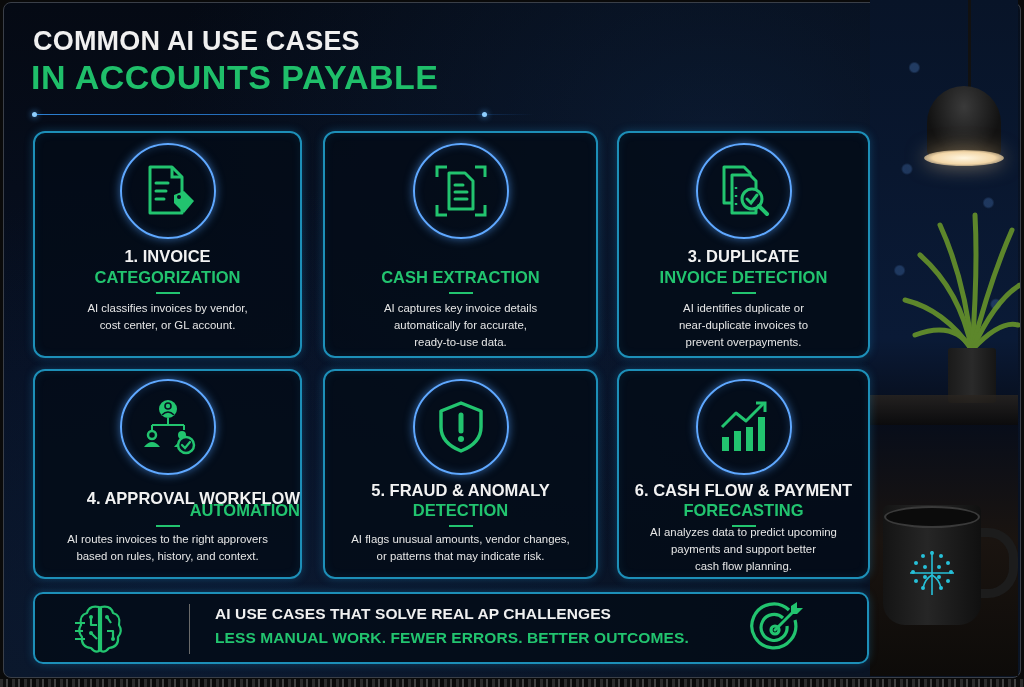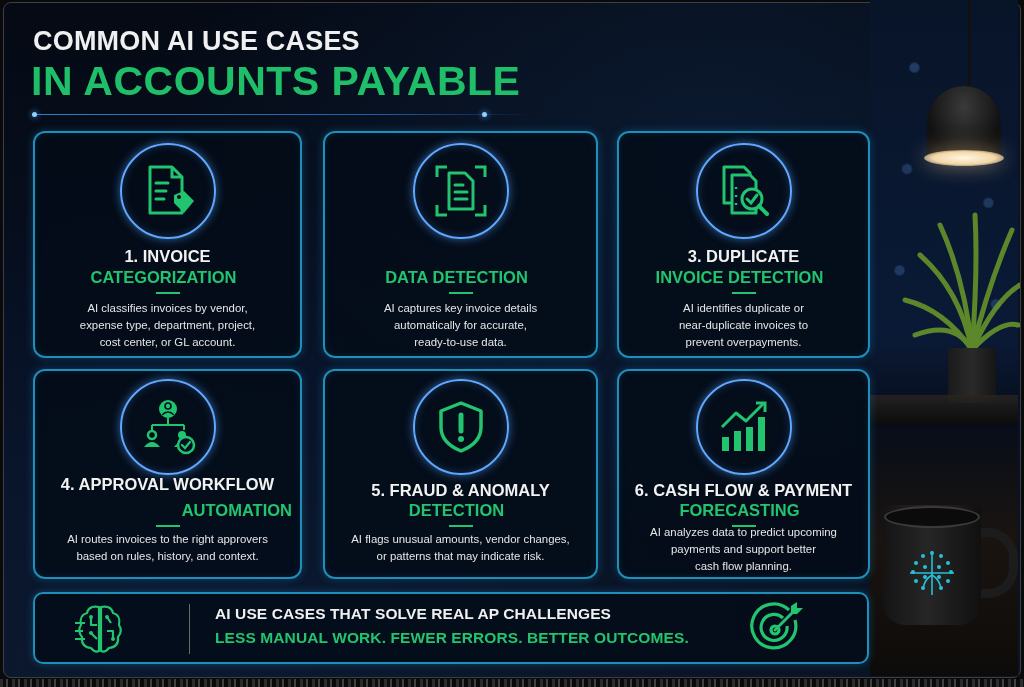--- a/index.html
+++ b/index.html
@@ -67,21 +67,21 @@
   }
   .mug-logo { position: absolute; left: 905px; top: 545px; width: 54px; height: 54px; }
 
   
   .title-1 {
     position: absolute; left: 33px; top: 26px;
     font-size: 27px; font-weight: bold; color: #f0f0f0; letter-spacing: 0.2px;
   }
   .title-2 {
     position: absolute; left: 31px; top: 58px;
-    font-size: 41px; font-weight: bold; color: #1fbf6a; letter-spacing: 0.5px;
+    font-size: 34px; font-weight: bold; color: #1fbf6a; letter-spacing: 0.5px;
   }
   .title-rule {
     position: absolute; left: 34px; top: 114px; width: 500px; height: 1px;
     background: linear-gradient(90deg, #2c7fd0, #1d5ea8 70%, transparent);
   }
   .title-rule::before, .title-rule::after {
     content: ""; position: absolute; top: -2px; width: 5px; height: 5px; border-radius: 50%;
     background: #8fd0ff; box-shadow: 0 0 6px #4aa8ff;
   }
   .title-rule::before { left: -2px; }
@@ -99,21 +99,21 @@
     width: 96px; height: 96px; border-radius: 50%;
     border: 2px solid #5fa8ff;
     box-shadow: 0 0 10px rgba(80,160,255,0.6), inset 0 0 8px rgba(80,160,255,0.25);
     display: flex; align-items: center; justify-content: center;
   }
   .icon-circle svg { width: 60px; height: 60px; }
   .card-num {
     position: absolute; left: 0; right: 0; color: #f2f2f2; font-weight: bold; font-size: 16.5px;
   }
   .card-title {
-    position: absolute; left: 0; right: 8px; color: #22c46f; font-weight: bold; font-size: 16.5px;
+    position: absolute; left: 0; right: 0; color: #22c46f; font-weight: bold; font-size: 16.5px;
   }
   .card-rule {
     position: absolute; left: 50%; transform: translateX(-50%); width: 24px; height: 2px; background: #22c46f;
   }
   .card-desc {
     position: absolute; left: 8px; right: 8px; color: #e6e6e6; font-size: 11.4px; line-height: 17px;
   }
 
   
   .banner {
@@ -195,34 +195,33 @@
       <path d="M18 22 H30 M18 30 H28 M18 38 H26" stroke="#22c46f" stroke-width="3" stroke-linecap="round"></path>
       <path d="M36 34 L46 30 L56 40 L46 52 L36 42 Z" fill="#22c46f"></path>
       <circle cx="41" cy="36" r="2" fill="#071022"></circle>
     </svg>
   </div>
   <div class="card-num" style="top:114px;">1. INVOICE</div>
   <div class="card-title" style="top:135px;">CATEGORIZATION</div>
   <div class="card-rule" style="top:159px;"></div>
   <div class="card-desc" style="top:167px;">
     <div>AI classifies invoices by vendor,</div>
-    <div>expense type, department, project,</div>
     <div>cost center, or GL account.</div>
   </div>
 </div>
 
 <div class="card" style="left:323px; top:131px; width:275px; height:227px;">
   <div class="icon-circle" style="top:10px;">
     <svg viewBox="0 0 60 60">
       <path d="M6 16 V6 H16 M44 6 H54 V16 M54 44 V54 H44 M16 54 H6 V44" fill="none" stroke="#22c46f" stroke-width="3"></path>
       <path d="M18 12 H34 L42 20 V48 H18 Z" fill="none" stroke="#22c46f" stroke-width="3" stroke-linejoin="round"></path>
       <path d="M24 24 H32 M24 31 H36 M24 38 H36" stroke="#22c46f" stroke-width="3" stroke-linecap="round"></path>
     </svg>
   </div>
-  <div class="card-title" style="top:135px;">DATA DETECTION</div>
+  <div class="card-title" style="top:135px;">CASH EXTRACTION</div>
   <div class="card-rule" style="top:159px;"></div>
   <div class="card-desc" style="top:167px;">
     <div>AI captures key invoice details</div>
     <div>automatically for accurate,</div>
     <div>ready-to-use data.</div>
   </div>
 </div>
 
 <div class="card" style="left:617px; top:131px; width:253px; height:227px;">
   <div class="icon-circle" style="top:10px;">
@@ -253,21 +252,21 @@
       <path d="M24 18 Q30 12 36 18" fill="none" stroke="#071022" stroke-width="1.6"></path>
       <path d="M30 21 V28 M14 28 H46 M14 28 V33 M46 28 V33" stroke="#22c46f" stroke-width="2"></path>
       <circle cx="14" cy="38" r="4" fill="none" stroke="#22c46f" stroke-width="2.5"></circle>
       <path d="M6 50 Q14 40 22 50 Z" fill="#22c46f"></path>
       <circle cx="44" cy="38" r="4" fill="#22c46f"></circle>
       <path d="M36 50 Q44 40 52 50 Z" fill="#22c46f"></path>
       <circle cx="48" cy="48" r="8" fill="#071022" stroke="#22c46f" stroke-width="2.5"></circle>
       <path d="M44 48 L47 51 L52 45" fill="none" stroke="#22c46f" stroke-width="2.2" stroke-linecap="round"></path>
     </svg>
   </div>
-  <div class="card-num" style="top:104px;">4. APPROVAL WORKFLOW</div>
+  <div class="card-num" style="top:118px;text-align:right;">4. APPROVAL WORKFLOW</div>
   <div class="card-title" style="top:130px;text-align:right;">AUTOMATION</div>
   <div class="card-rule" style="top:154px;"></div>
   <div class="card-desc" style="top:160px;">
     <div>AI routes invoices to the right approvers</div>
     <div>based on rules, history, and context.</div>
   </div>
 </div>
 
 <div class="card" style="left:323px; top:369px; width:275px; height:210px;">
   <div class="icon-circle" style="top:8px;">

